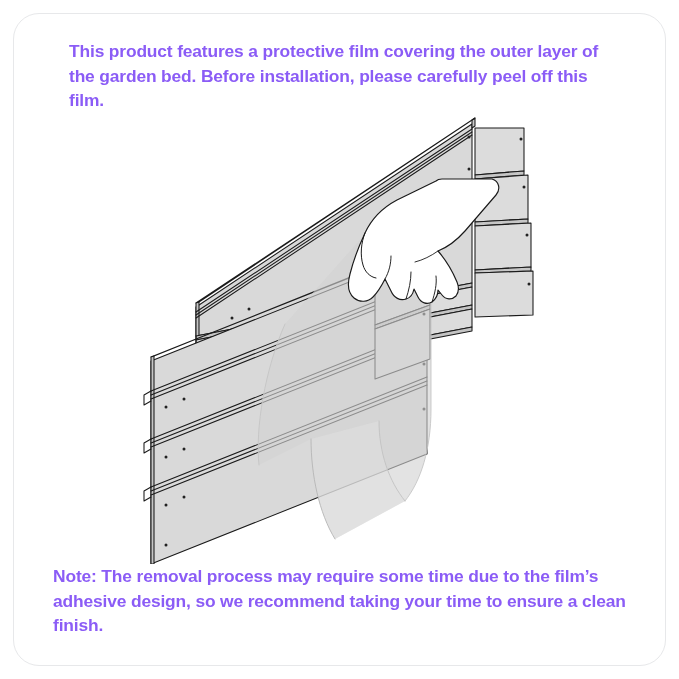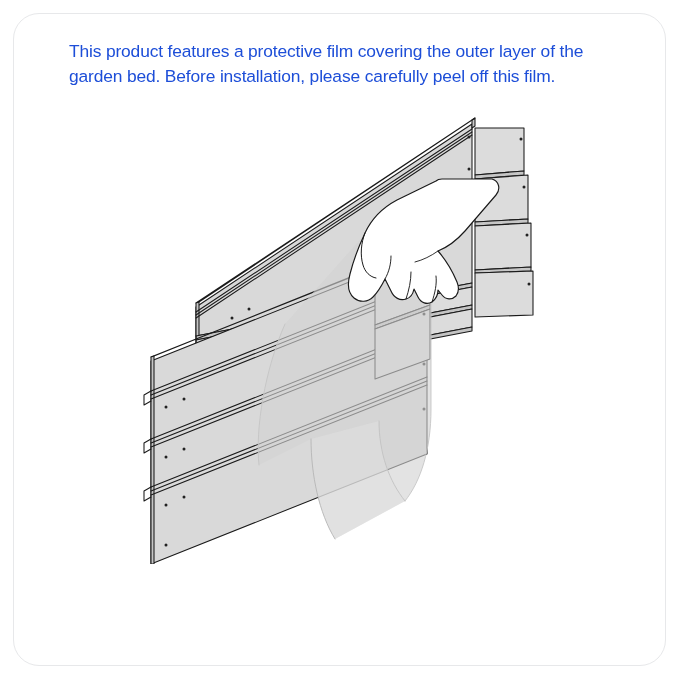--- a/index.html
+++ b/index.html
@@ -22,22 +22,22 @@
     height: 653px;
     background: #ffffff;
     border: 1px solid #e7e8ea;
     border-radius: 26px;
     box-sizing: border-box;
     overflow: hidden;
   }
 
   .instruction-text {
     position: absolute;
-    color: #1d4ed8;
-    font-weight: normal;
+    color: #8b5cf6;
+    font-weight: bold;
     letter-spacing: -0.15px;
   }
 
   #intro-text {
     left: 55px;
     top: 25px;
     width: 545px;
     font-size: 17.4px;
     line-height: 24.6px;
   }
@@ -220,14 +220,15 @@
           <path d="M267,190 C270,181 272,172 272,163" stroke="#1a1a1a" stroke-width="0.95" fill="none"></path>
           <path d="M293,193 C296,184 298,175 297,167" stroke="#1a1a1a" stroke-width="0.95" fill="none"></path>
 
           <path d="M299,142 C292,147 284,151 276,153" stroke="#1a1a1a" stroke-width="0.9" fill="none"></path>
         </g>
 
       </g>
     </svg>
   </div>
 
+  <div id="note-text" class="instruction-text">Note: The removal process may require some time due to the film’s adhesive design, so we recommend taking your time to ensure a clean finish.</div>
 
 </div>
 
 </body></html>

